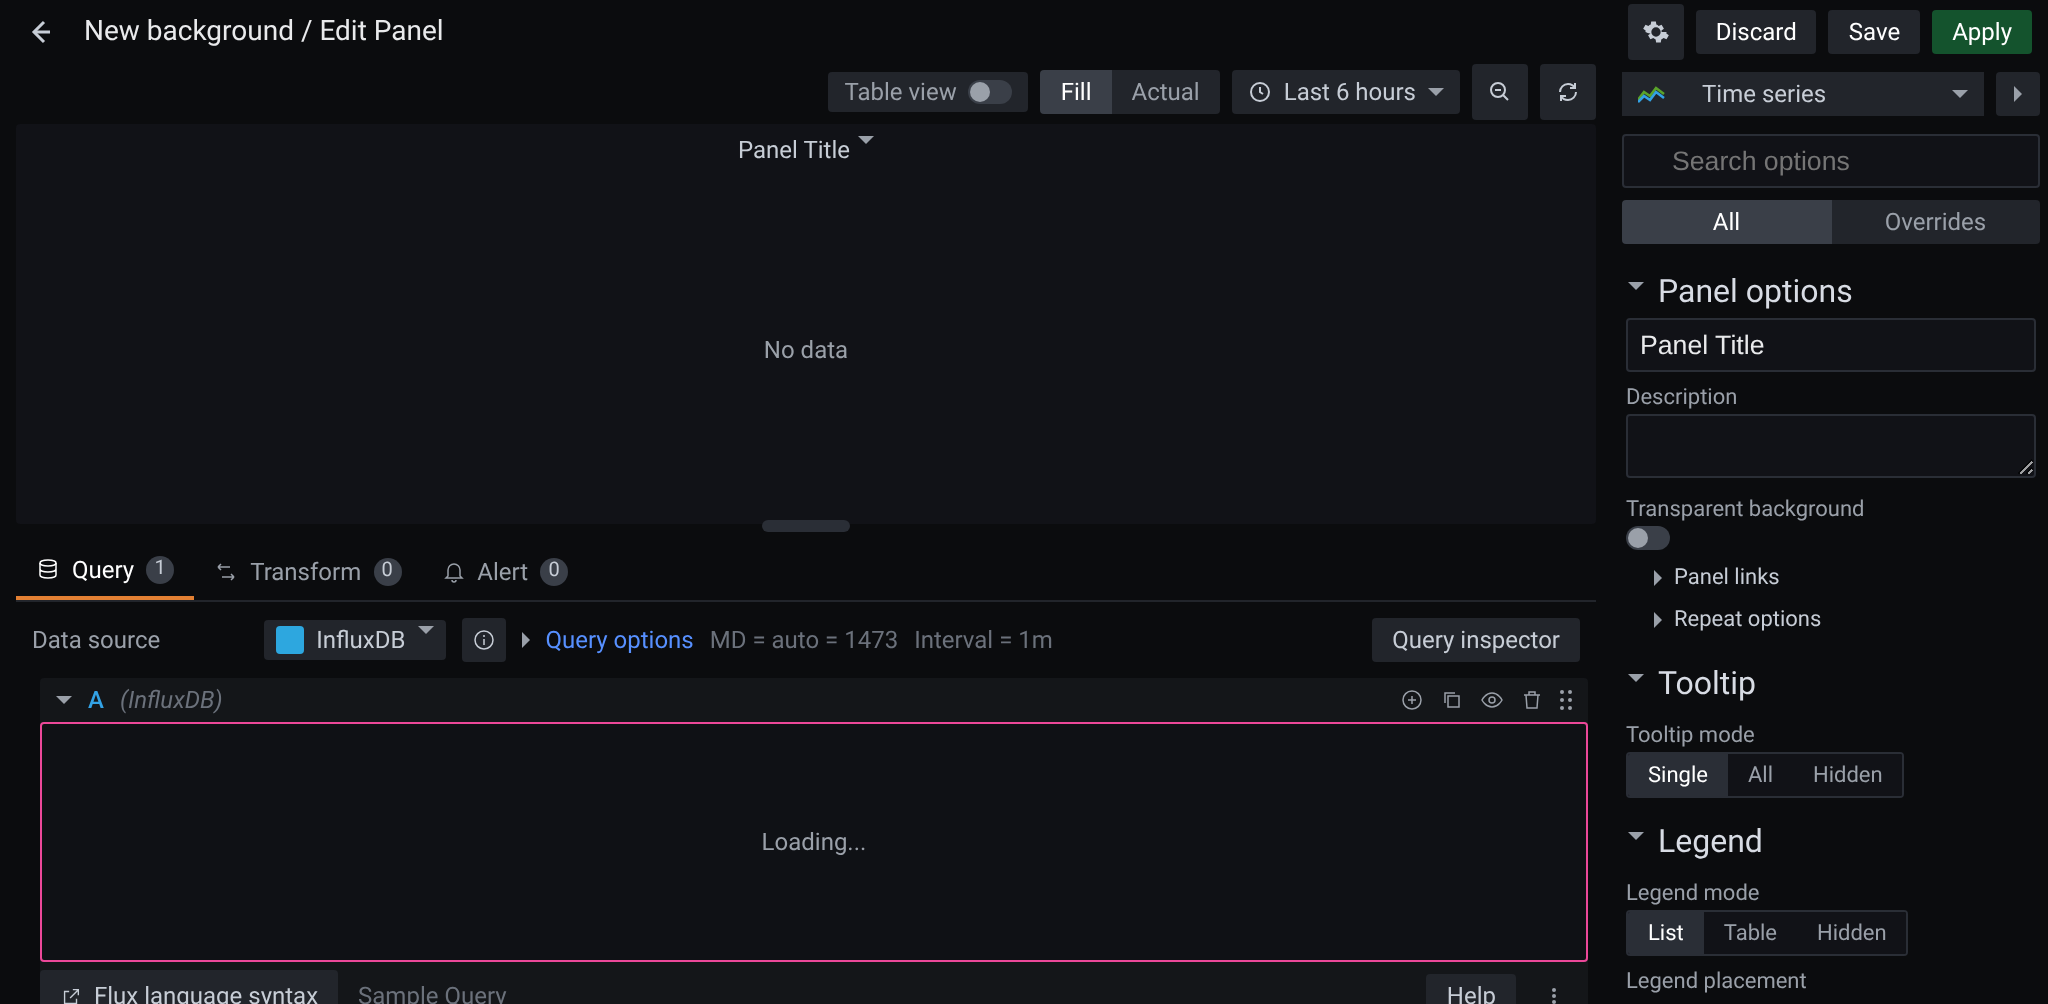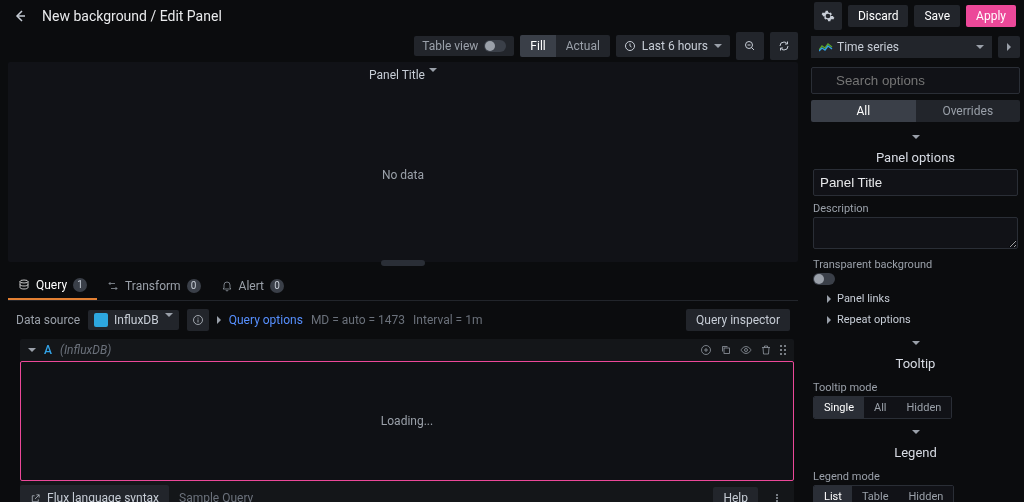--- a/index.html
+++ b/index.html
@@ -20,21 +20,21 @@
   align-items: center;
   padding: 0 8px;
   justify-content: space-between;
 }
 .header-left { display: flex; align-items: center; gap: 10px; }
 .header-right { display: flex; align-items: center; gap: 6px; }
 .back-btn { width: 24px; height: 24px; display:flex; align-items:center; justify-content:center; cursor:pointer; color:#c7cdd6;}
 .breadcrumb { font-size: 14px; color: #e9eaec; }
 .btn { padding: 4px 10px; border-radius: 2px; font-size: 12px; cursor: pointer; display:inline-flex; align-items:center; justify-content:center; }
 .btn-secondary { background: #22252b; color: #ffffff; }
-.btn-primary { background: #ec4899; color: #fff; }
+.btn-primary { background: #14532d; color: #fff; }
 .icon-btn { width: 28px; height: 28px; display:flex; align-items:center; justify-content:center; background:#22252b; border-radius:2px; cursor:pointer; color:#c7cdd6; }
 .gear { width:28px; height:28px; }
 
 
 .main { display:flex; height: calc(100% - 32px); }
 .left-col { flex:1; display:flex; flex-direction:column; padding: 0 4px 0 4px; min-width:0; }
 .right-col { width:218px; border-left:1px solid #0b0c0e; display:flex; flex-direction:column; }
 
 
 .toolbar {
@@ -70,21 +70,21 @@
 
 
 .tabs { display:flex; border-bottom:1px solid #22252b; margin: 4px 4px 0 4px; }
 .tab { display:flex; align-items:center; gap:6px; padding:6px 10px; cursor:pointer; color:#9aa0a9; }
 .tab.active { color:#fff; border-bottom:2px solid #e38033; }
 .badge { background:#3a3f48; color:#c7cdd6; font-size:10px; padding:0 4px; border-radius:8px; min-width:14px; text-align:center; line-height:14px; }
 
 
 .ds-row { display:flex; align-items:center; gap:8px; padding:8px 8px; margin:0 4px;}
 .ds-label { color:#9aa0a9; }
-.ds-picker { display:flex; align-items:flex-start; gap:6px; background:#22252b; padding:3px 6px; border-radius:2px; cursor:pointer; }
+.ds-picker { display:flex; align-items:flex-start; gap:6px; background:#22252b; padding:3px 6px; border-radius:2px; cursor:pointer;margin-left:44px; }
 .ds-logo { width:14px; height:14px; background:#2da7df; border-radius:2px; }
 .q-opts { color:#5790ff; cursor:pointer; }
 .dim { color:#6b717b; }
 .inspector { margin-left:auto; background:#22252b; padding:4px 10px; border-radius:2px; cursor:pointer; }
 
 
 .query { margin:0 8px 6px 16px; background:#141619; border-radius:2px; }
 .query-header { display:flex; align-items:center; padding:4px 8px; gap:8px; }
 .qh-left{display:flex;align-items:center;gap:8px;}
 .qh-right{margin-left:auto;display:flex;align-items:center;gap:8px;color:#9aa0a9;}
@@ -99,33 +99,33 @@
 .help { margin-left:auto; display:flex; align-items:center; gap:8px; padding-right:6px; }
 .help .btn { background:#22252b; }
 .help-icon { width:22px; height:22px; display:flex; align-items:center; justify-content:center; cursor:pointer; color:#9aa0a9; }
 .dots-vert{display:inline-flex;flex-direction:column;gap:1px;}
 .dots-vert i{width:2px;height:2px;background:#9aa0a9;border-radius:50%;display:block;}
 .grip{display:inline-grid;grid-template-columns:2px 2px;grid-gap:2px;}
 .grip i{width:2px;height:2px;background:#9aa0a9;border-radius:50%;display:block;}
 
 
 .vis-row { display:flex; align-items:center; gap:6px; padding:4px; border-bottom:1px solid #0b0c0e; }
-.vis-picker { flex:1; display:flex; align-items:center; gap:4px; background:#22252b; padding:4px 8px; border-radius:0; cursor:pointer; }
+.vis-picker { flex:1; display:flex; align-items:center; gap:18px; background:#22252b; padding:4px 8px; border-radius:0; cursor:pointer; }
 .vis-icon{width:14px;height:10px;display:inline-block;}
 .vis-icon svg{display:block;}
 .search-row { padding:4px; }
 .search-input { width:100%; background:#111217; border:1px solid #2a2e36; padding:5px 6px 5px 24px; border-radius:2px; color:#c7cdd6; position:relative; }
 .search-wrap { position:relative; }
 .search-wrap .s-icon { position:absolute; left:6px; top:6px; color:#6b717b; }
 .seg-all { display:flex; margin:2px 4px 6px 4px; border-radius:2px; overflow:hidden; }
 .seg-all .o { flex:1; text-align:center; padding:4px 0; background:#22252b; color:#9aa0a9; cursor:pointer; }
 .seg-all .o.active { background:#3a3f48; color:#fff; }
 
 .section { padding: 4px 6px; }
-.section-hdr { display:flex; align-items:center; gap:6px; cursor:pointer; color:#d8dce4; padding:4px 0; font-size:13px;flex-direction:column;}
+.section-hdr { display:flex; align-items:center; gap:6px; cursor:pointer; color:#d8dce4; padding:4px 0; font-size:16px;}
 .section-hdr .chev { width:10px; display:inline-flex; transition:transform .15s;}
 .section-hdr .chev.down { transform:rotate(90deg); }
 .field-label { color:#9aa0a9; font-size:11px; margin:6px 0 2px 0; display:block; }
 .text-input { width:100%; background:#111217; border:1px solid #2a2e36; padding:5px 6px; border-radius:2px; color:#e9eaec; }
 .textarea { height:32px; resize:vertical; }
 .radio-group { display:flex; border:1px solid #2a2e36; border-radius:2px; overflow:hidden; width:fit-content; }
 .radio-group .r { padding:4px 10px; background:#111217; color:#9aa0a9; cursor:pointer; font-size:11px; }
 .radio-group .r.active { background:#2a2e36; color:#fff; }
 .sub-section { padding-left:14px; }
 .sub-hdr { display:flex; align-items:center; gap:6px; cursor:pointer; color:#c7cdd6; padding:4px 0; font-size:11px;}

